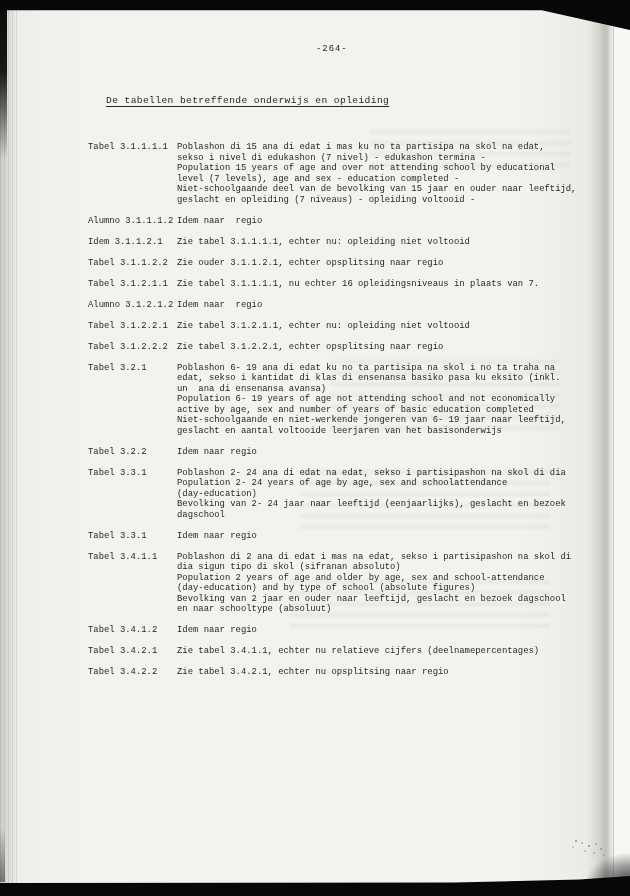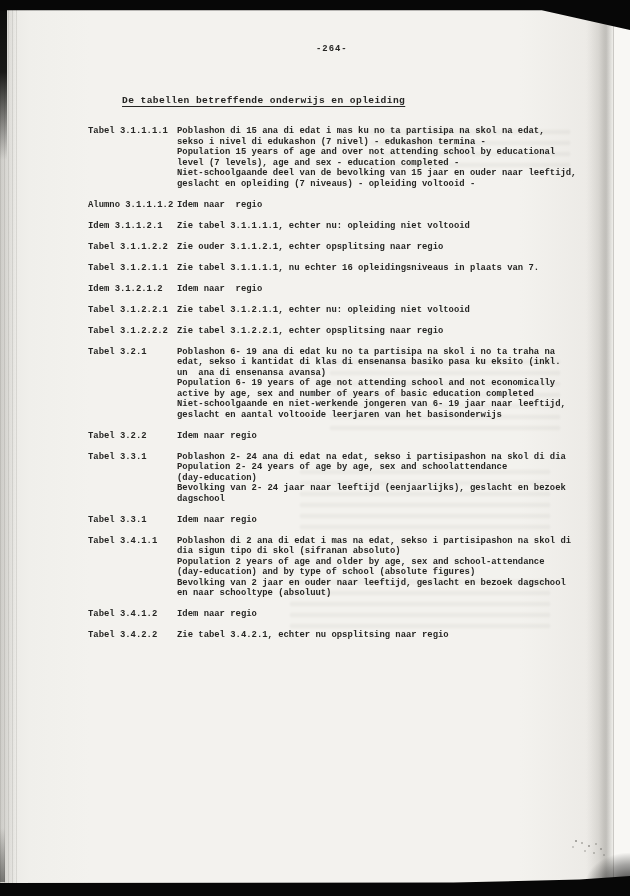--- a/index.html
+++ b/index.html
@@ -53,29 +53,29 @@
   
   .ghost{position:absolute;opacity:0.055;background:repeating-linear-gradient(180deg,#5a584f 0 4px,rgba(0,0,0,0) 4px 11px);filter:blur(1px);}
   .ghost.g1{left:370px;top:130px;width:200px;height:40px;}
   .ghost.g2{left:330px;top:360px;width:230px;height:70px;}
   .ghost.g3{left:300px;top:470px;width:250px;height:60px;}
   .ghost.g4{left:290px;top:580px;width:260px;height:50px;}
 
   
   .content{
     position:absolute;left:88px;top:44px;width:505px;
-    color:#262624;font-size:8.9px;line-height:10.5px;font-weight:700;
+    color:#262624;font-size:8.9px;line-height:10.5px;font-weight:400;
   }
   .pageno{margin-left:228px;letter-spacing:1px;}
   .heading{
-    margin-top:41px;margin-left:34px;
+    margin-top:41px;margin-left:18px;
     font-size:9.6px;letter-spacing:0.4px;
     text-decoration:underline;text-underline-offset:2.5px;
   }
-  .entries{margin-top:20px;}
+  .entries{margin-top:36px;}
   .entry{display:flex;margin-bottom:10.5px;}
   .lbl{flex:0 0 89px;white-space:pre;}
   .desc{width:412px;white-space:pre-wrap;}
 </style>
 </head>
 <body>
 
 <div class="scan">
   <div class="left-edge"></div>
   <div class="top-left-dark"></div>
@@ -116,21 +116,21 @@
     <span class="lbl">Tabel 3.1.1.2.2</span>
     <span class="desc">Zie ouder 3.1.1.2.1, echter opsplitsing naar regio</span>
   </div>
 
   <div class="entry">
     <span class="lbl">Tabel 3.1.2.1.1</span>
     <span class="desc">Zie tabel 3.1.1.1.1, nu echter 16 opleidingsniveaus in plaats van 7.</span>
   </div>
 
   <div class="entry">
-    <span class="lbl">Idem 3.1.2.1.2</span>
+    <span class="lbl">Alumno 3.1.2.1.2</span>
     <span class="desc">Idem naar  regio</span>
   </div>
 
   <div class="entry">
     <span class="lbl">Tabel 3.1.2.2.1</span>
     <span class="desc">Zie tabel 3.1.2.1.1, echter nu: opleiding niet voltooid</span>
   </div>
 
   <div class="entry">
     <span class="lbl">Tabel 3.1.2.2.2</span>
@@ -175,20 +175,24 @@
 (day-education) and by type of school (absolute figures)
 Bevolking van 2 jaar en ouder naar leeftijd, geslacht en bezoek dagschool
 en naar schooltype (absoluut)</span>
   </div>
 
   <div class="entry">
     <span class="lbl">Tabel 3.4.1.2</span>
     <span class="desc">Idem naar regio</span>
   </div>
 
+  <div class="entry">
+    <span class="lbl">Tabel 3.4.2.1</span>
+    <span class="desc">Zie tabel 3.4.1.1, echter nu relatieve cijfers (deelnamepercentages)</span>
+  </div>
 
   <div class="entry">
     <span class="lbl">Tabel 3.4.2.2</span>
     <span class="desc">Zie tabel 3.4.2.1, echter nu opsplitsing naar regio</span>
   </div>
 
 </div>
   </div>
 
   <div class="speckles"></div>

